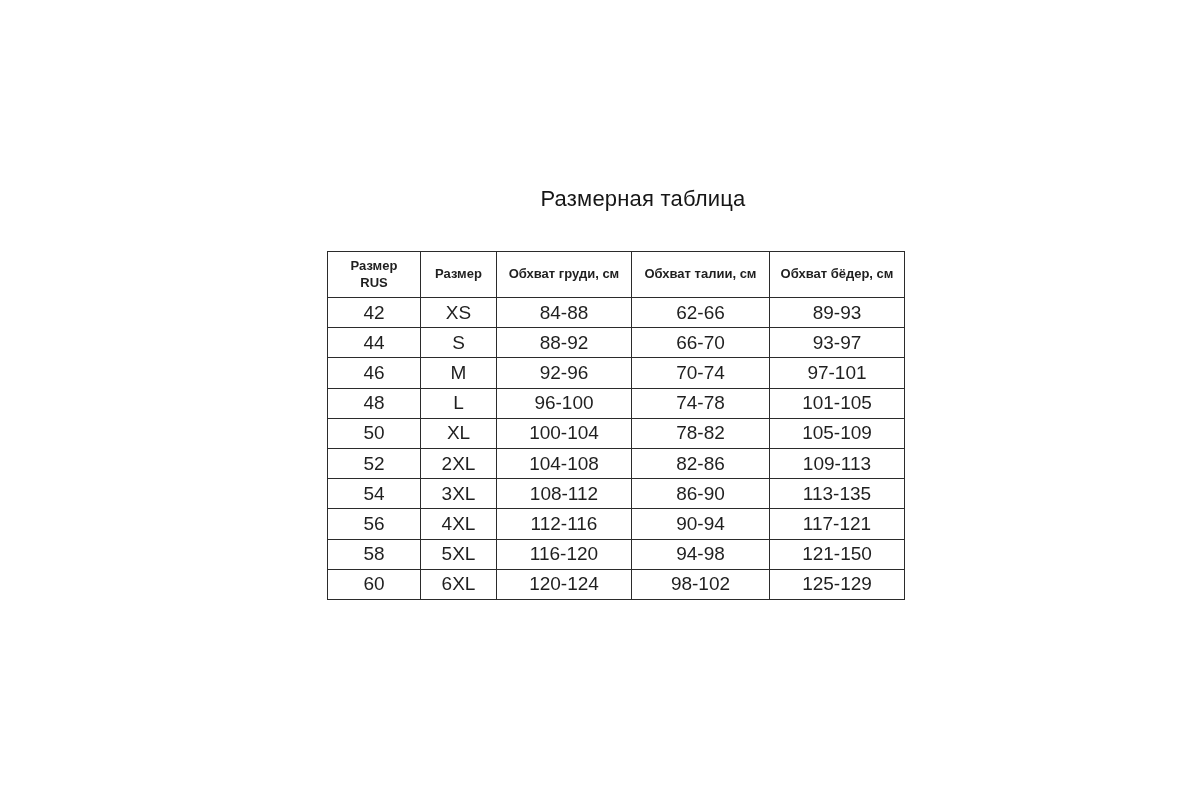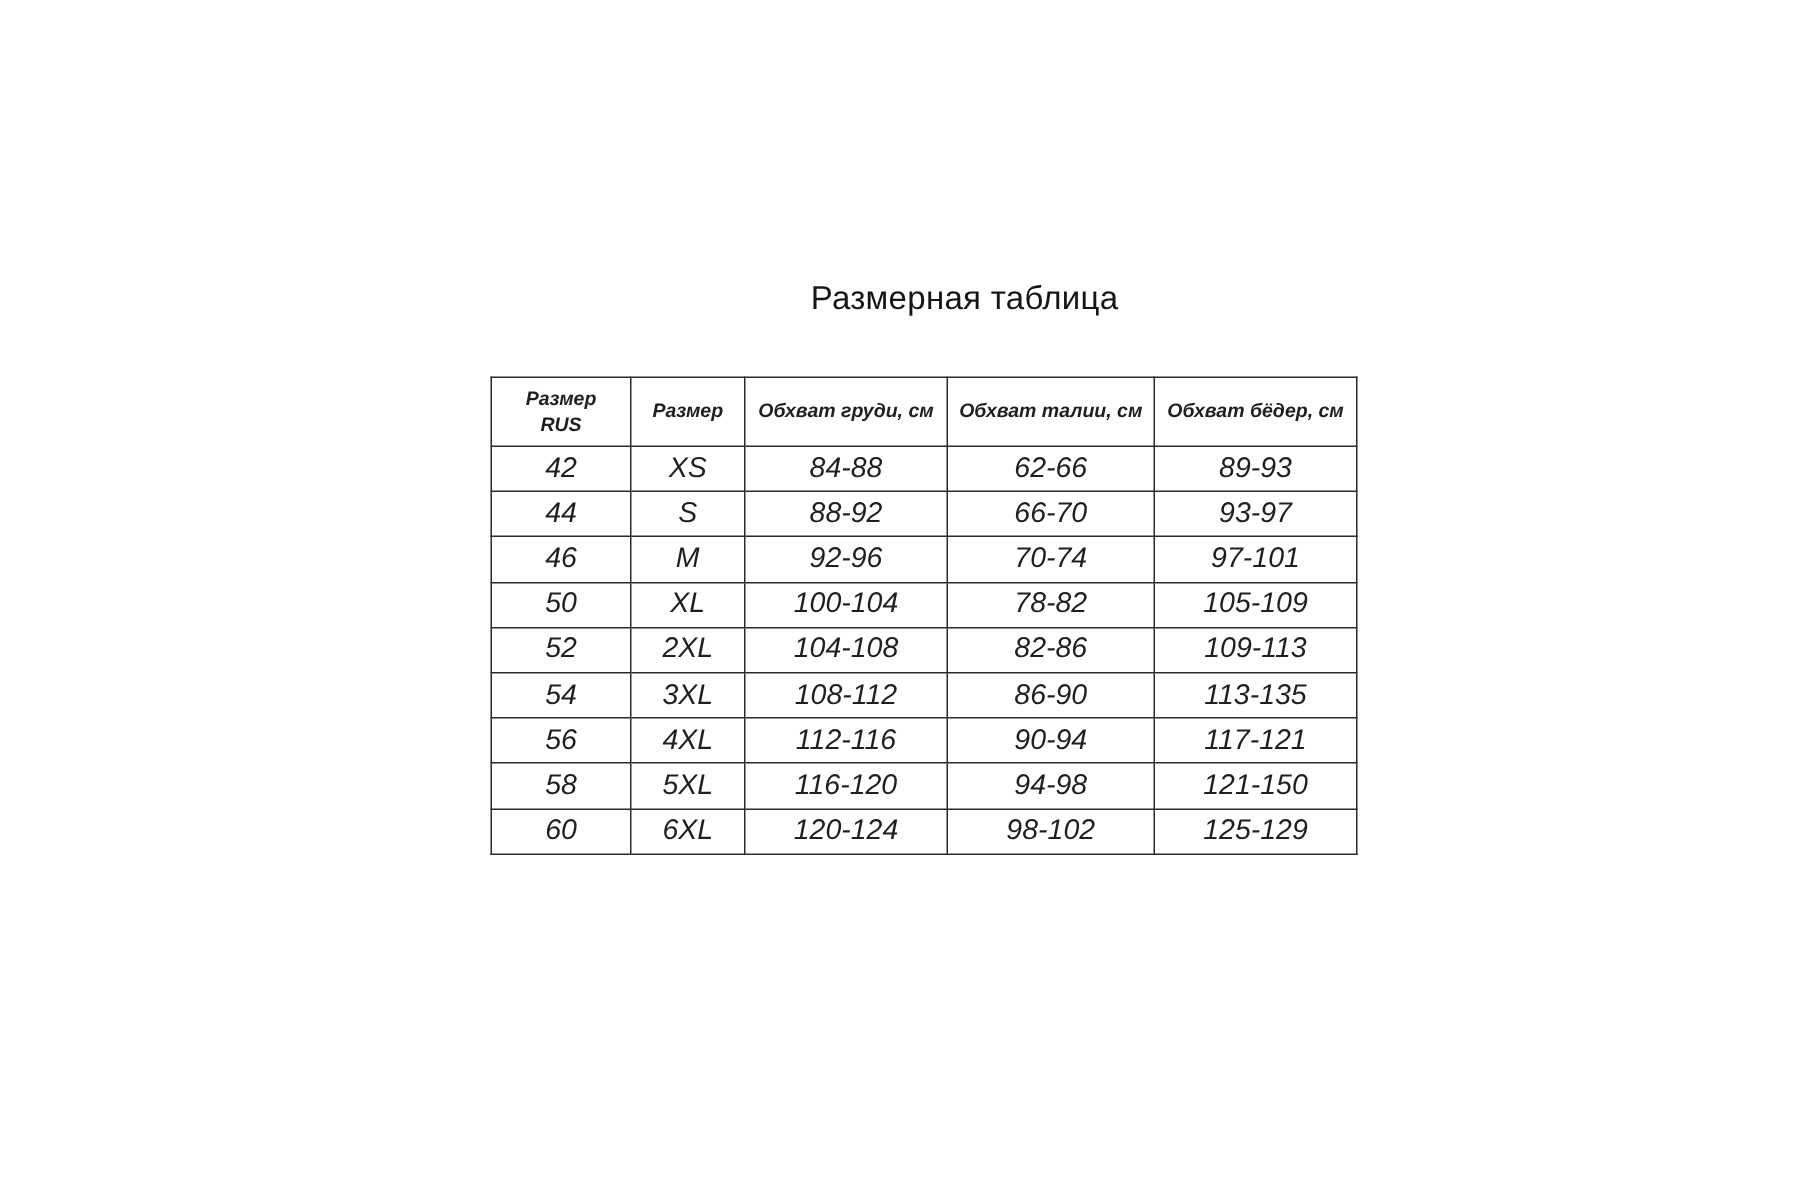--- a/index.html
+++ b/index.html
@@ -31,21 +31,20 @@
   .size-table-wrap {
     position: absolute;
     left: 311px;
     top: 251px;
   }
   table.size-table {
     border-collapse: collapse;
     table-layout: fixed;
     width: 577px;
     background: #ffffff;
-    font-style: italic;
   }
   table.size-table col.c1 { width: 93px; }
   table.size-table col.c2 { width: 76px; }
   table.size-table col.c3 { width: 135px; }
   table.size-table col.c4 { width: 138px; }
   table.size-table col.c5 { width: 135px; }
   table.size-table th,
   table.size-table td {
     border: 1.5px solid #2b2b2b;
     text-align: center;
@@ -108,20 +107,27 @@
             <td>93-97</td>
           </tr>
           <tr>
             <td>46</td>
             <td>M</td>
             <td>92-96</td>
             <td>70-74</td>
             <td>97-101</td>
           </tr>
           <tr>
+            <td>48</td>
+            <td>L</td>
+            <td>96-100</td>
+            <td>74-78</td>
+            <td>101-105</td>
+          </tr>
+          <tr>
             <td>50</td>
             <td>XL</td>
             <td>100-104</td>
             <td>78-82</td>
             <td>105-109</td>
           </tr>
           <tr>
             <td>52</td>
             <td>2XL</td>
             <td>104-108</td>

